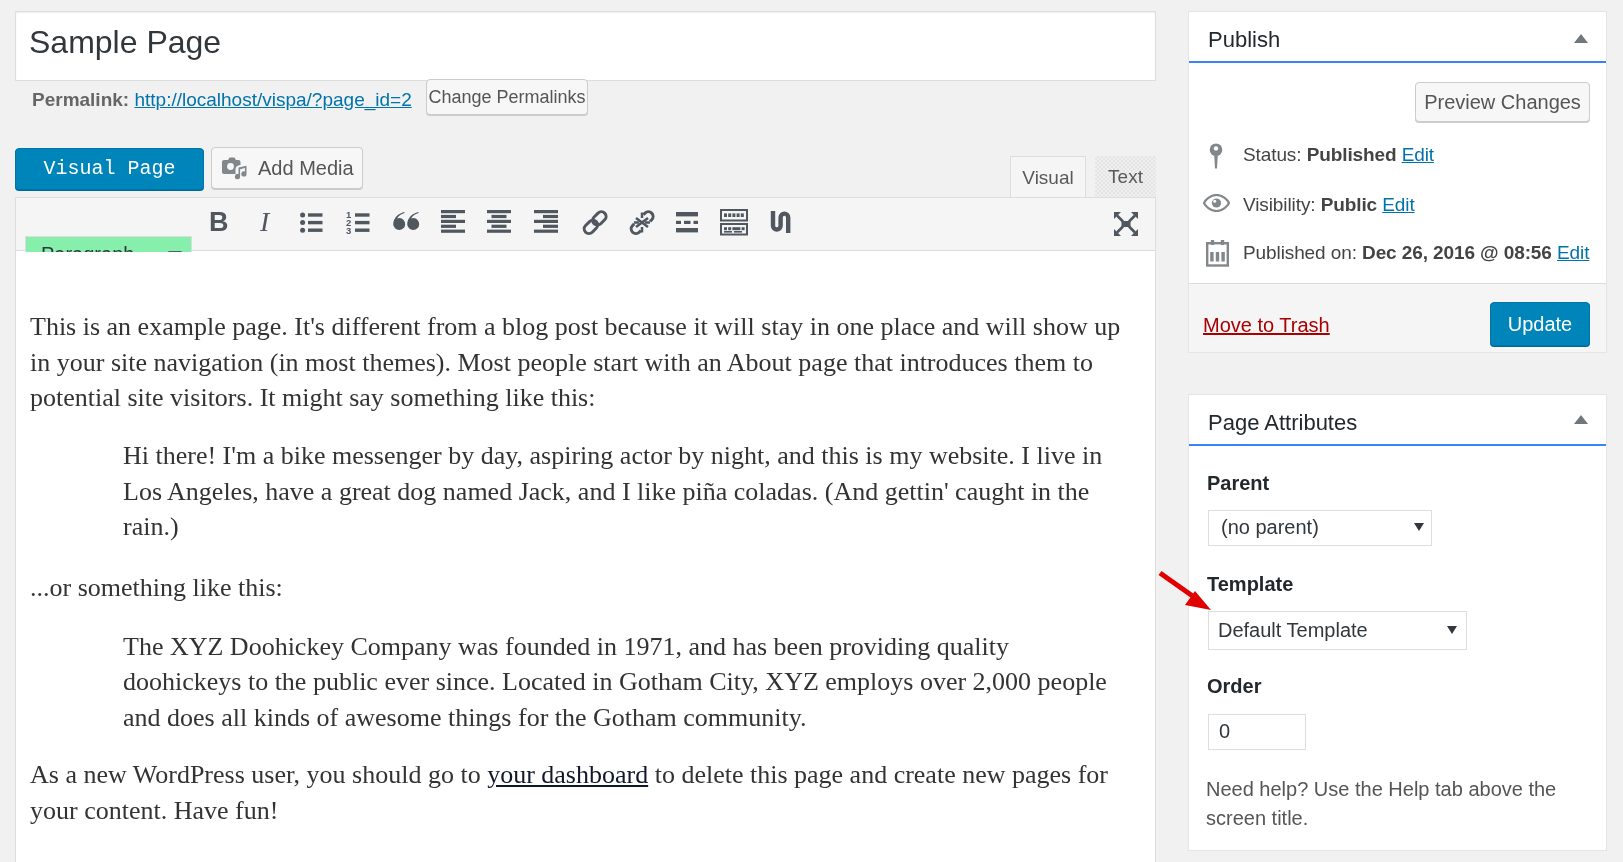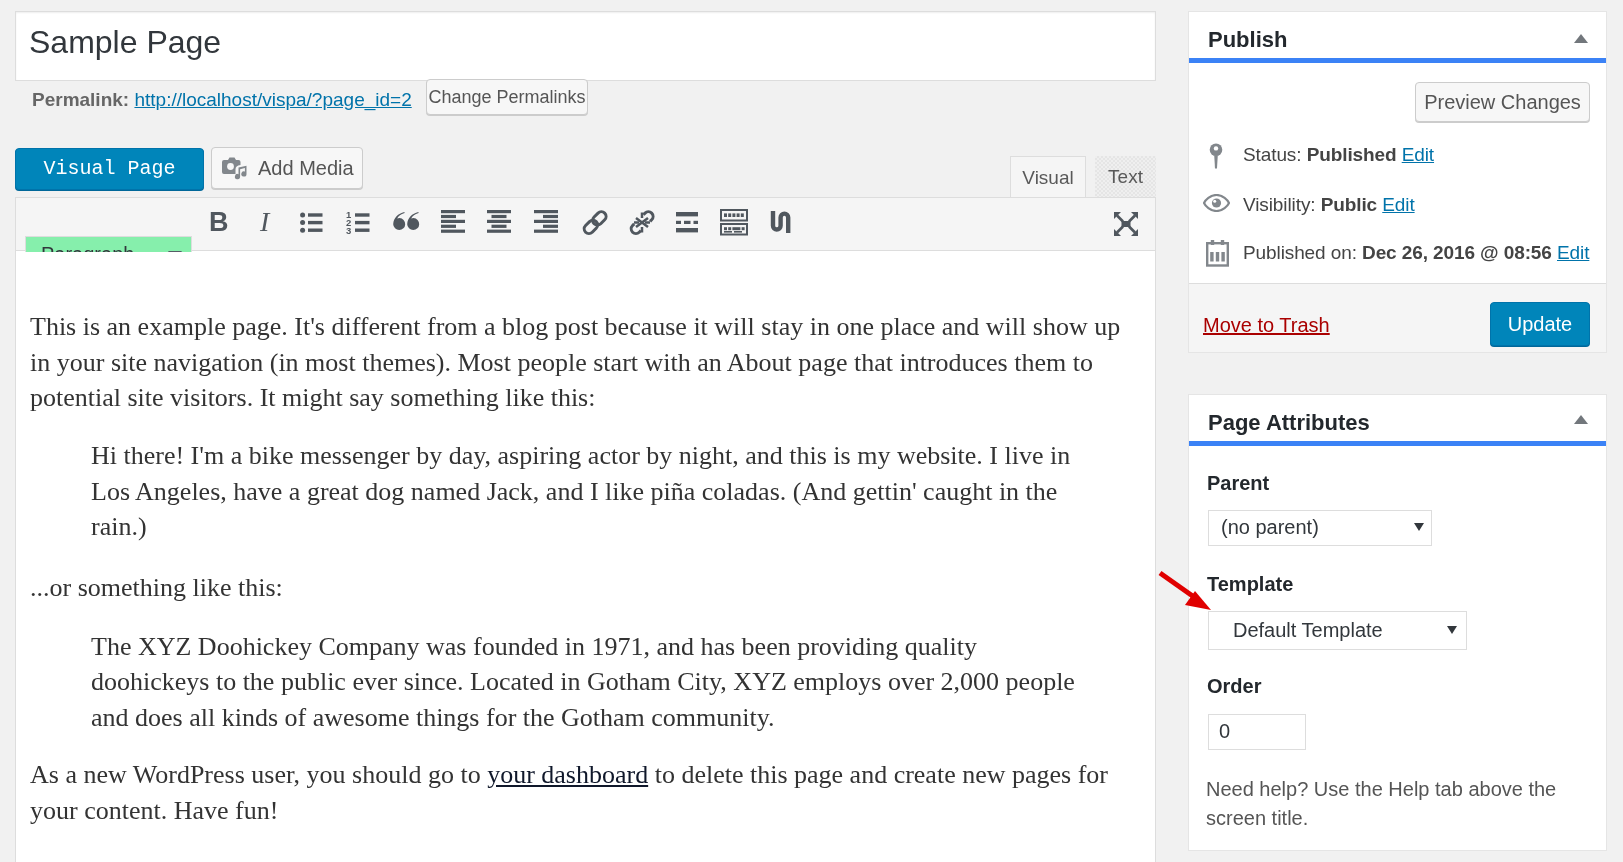--- a/index.html
+++ b/index.html
@@ -32,26 +32,26 @@
 #toolbar { position:absolute; left:0; top:0; width:1139px; height:53px; background:#f5f5f5; border-bottom:1px solid #ddd; }
 #fmtselect { position:absolute; left:9px; top:8px; width:167px; height:37px; background:#86efac; border:1px solid #ddd; font-size:20px; color:#32373c; line-height:35px; padding-left:15px;margin-top:30px; }
 #fmtselect .arr { position:absolute; right:9px; top:14px; width:0; height:0; border-left:7px solid transparent; border-right:7px solid transparent; border-top:9px solid #555d66; }
 .ticon { position:absolute; top:12px; }
 .bico { font-weight:bold; font-size:27px; color:#50575e; font-family:"Liberation Sans",sans-serif; position:absolute; top:11px; line-height:27px;}
 .iico { font-style:italic; font-size:28px; color:#50575e; font-family:"Liberation Serif",serif; position:absolute; top:10px; line-height:28px;}
 
 
 #content { position:absolute; left:0; top:54px; width:1139px; height:611px; background:#fff; font-family:"Liberation Serif", serif; font-size:26px; line-height:35.5px; color:#333; }
 #content p, #content blockquote { margin:0 0 0 14px; font-weight:normal; }
-#content blockquote { margin-left:75px; }
+#content blockquote { margin-left:107px; }
 #content a.dash { color:#0f172a;text-align:right; }
 
 
 .panel { left:1188px; width:419px; background:#fff; border:1px solid #e5e5e5; }
-.panel h2 { font-size:22px; font-weight:bold; color:#23282d; padding:15px 9px 0 19px; height:51px; border-bottom:5px solid #3b82f6; }
+.panel h2 { font-size:22px; font-weight:normal; color:#23282d; padding:15px 9px 0 19px; height:51px; border-bottom:2px solid #3b82f6; }
 .toggle { position:absolute; width:0; height:0; border-left:7px solid transparent; border-right:7px solid transparent; border-bottom:9px solid #72777c; }
 #publish { top:11px; height:342px; }
 #pageattr { top:394px; height:457px; }
 
 #btn-preview { left:1415px; top:82px; width:175px; height:40px; background:#f7f7f7; border:1px solid #ccc; border-radius:4px; color:#555; font-size:20px; line-height:38px; text-align:center; box-shadow:0 1px 0 #ccc; }
 
 .prow { left:1243px; font-size:19px; letter-spacing:-0.1px; color:#444; }
 .prow b { color:#444; }
 .prow a { color:#0073aa; }
 
@@ -59,21 +59,21 @@
 #trash { left:1203px; top:314px; font-size:20px; }
 #trash a { color:#a00; }
 #btn-update { left:1490px; top:302px; width:100px; height:44px; background:#0085ba; border:1px solid #0073aa; border-radius:4px; color:#fff; font-size:20px; line-height:42px; text-align:center; box-shadow:0 1px 0 #006799; }
 
 .palabel { left:1207px; font-size:20px; font-weight:bold; color:#23282d; }
 .sel { background:#fff; border:1px solid #ddd; font-size:20px; color:#32373c; }
 .sel .arr { position:absolute; width:0; height:0; border-left:5px solid transparent; border-right:5px solid transparent; border-top:8.5px solid #32373c; right:13px; top:13px; }
 #sel-parent { left:1208px; top:510px; width:224px; height:36px; line-height:33px; padding-left:12px; }
 #sel-parent .arr { right:7px; top:12px; }
 #sel-template .arr { right:9px; top:14px; }
-#sel-template { left:1208px; top:611px; width:259px; height:39px; line-height:36px; padding-left:24px; }
+#sel-template { left:1208px; top:611px; width:259px; height:39px; line-height:36px; padding-left:9px; }
 #inp-order { left:1208px; top:714px; width:98px; height:36px; background:#fff; border:1px solid #ddd; font-size:20px; color:#32373c; line-height:33px; padding-left:10px; }
 #needhelp { left:1206px; top:775px; width:380px; font-size:20px; line-height:28.5px; color:#555; }
 </style>
 </head>
 <body>
 
 <div class="abs" id="titlebox">
     <span>Sample Page</span>
   </div>
 

